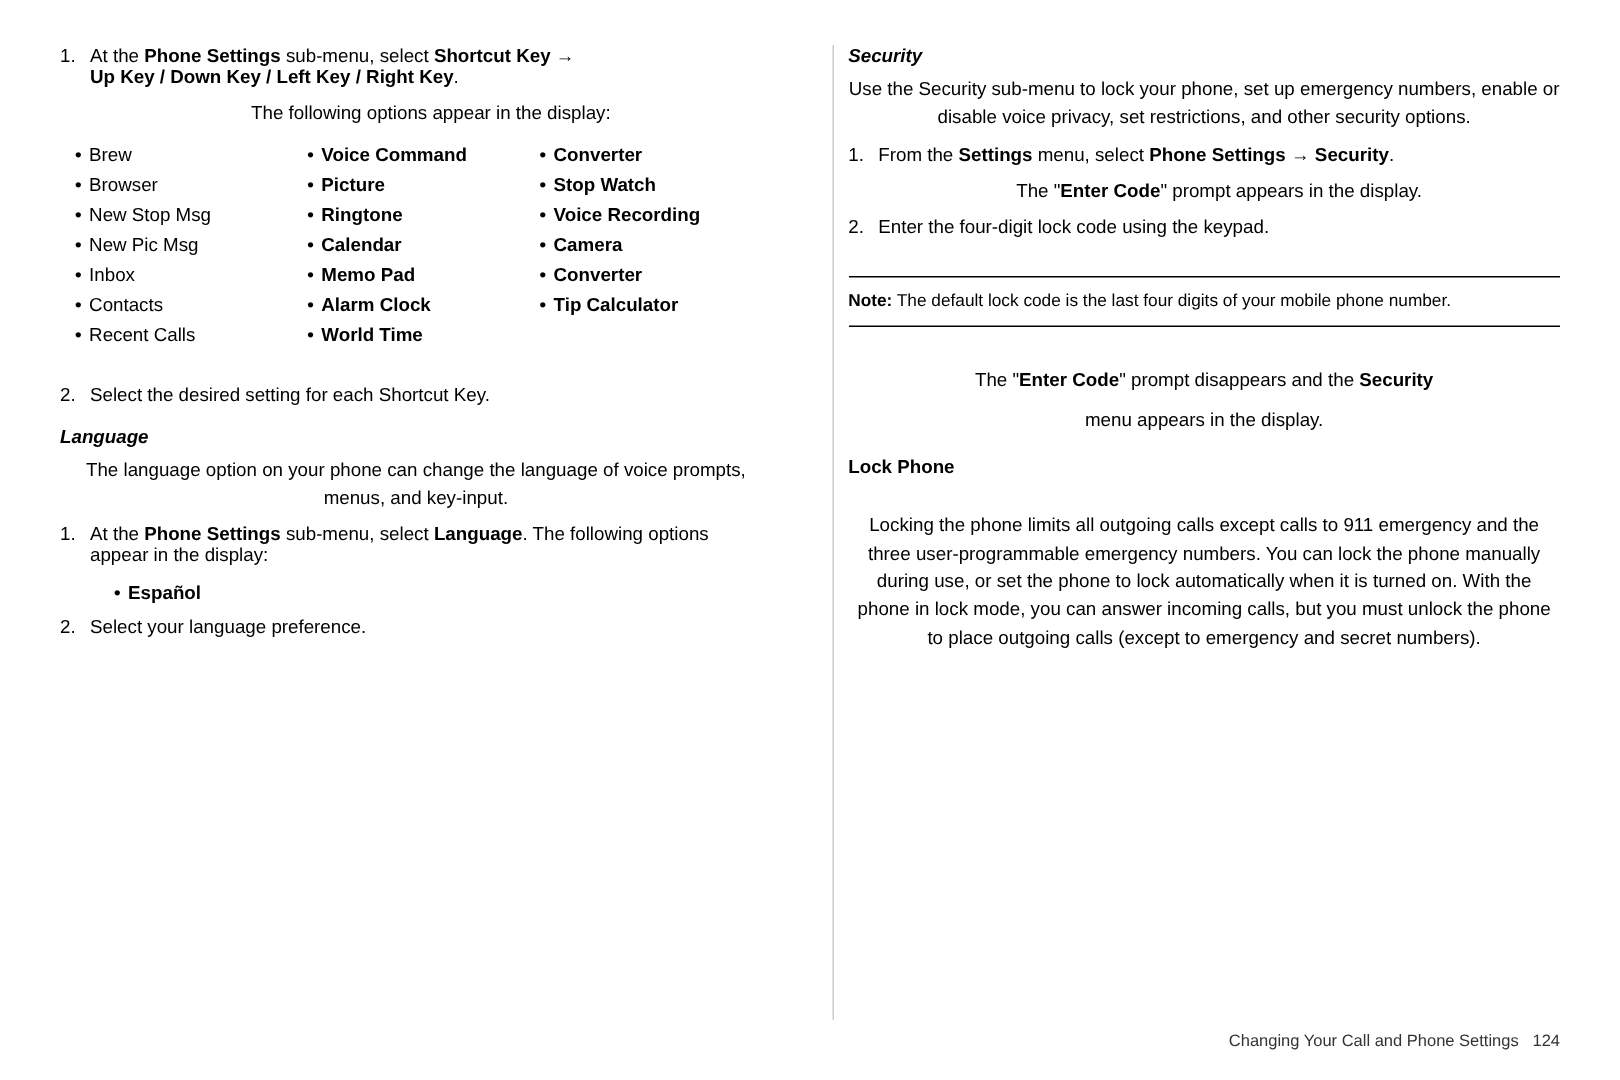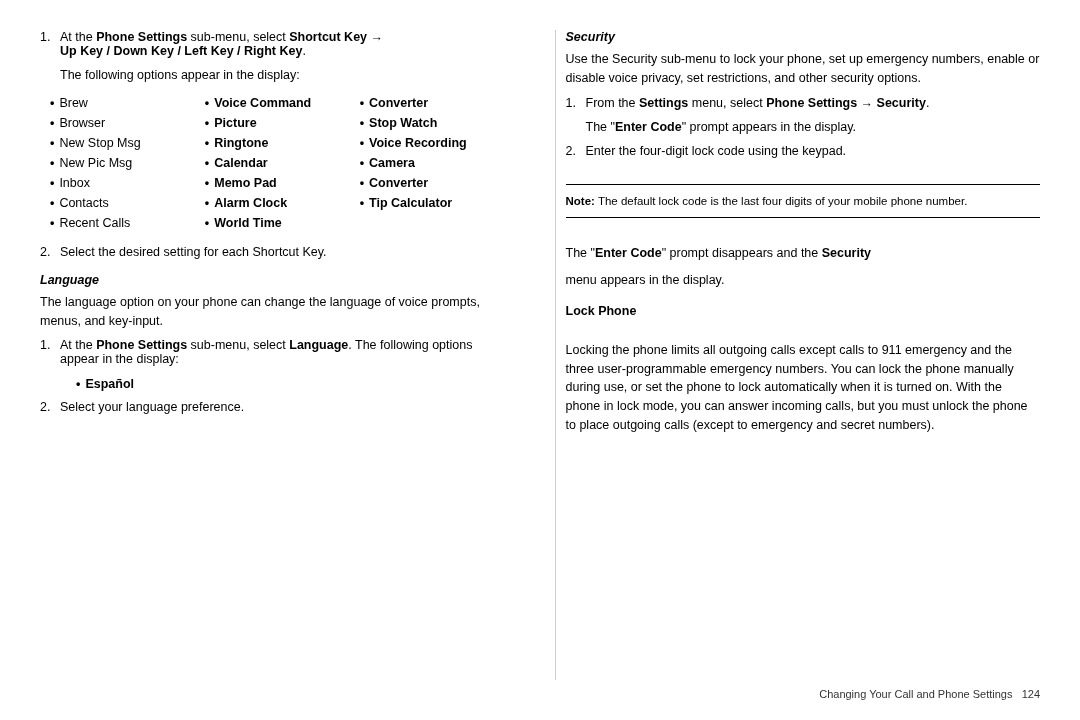--- a/index.html
+++ b/index.html
@@ -27,28 +27,28 @@
     .left-col {
       flex: 1;
       padding-right: 10px;
     }
     .right-col {
       flex: 1;
       padding-left: 10px;
       border-left: 1px solid #ccc;
     }
     .section { margin-bottom: 14px; }
-    p { line-height: 1.5; margin-bottom: 8px; }
+    p { line-height: 1.5; margin-bottom: 8px; text-align: center; }
     .numbered-item { display: flex; gap: 6px; margin-bottom: 8px; }
     .numbered-item .num { font-weight: normal; min-width: 14px; }
     .bullet-grid {
       display: grid;
       grid-template-columns: 1fr 1fr 1fr;
       gap: 2px 0;
-      margin: 8px 0 12px 10px;
+      margin: 8px 0 23px 10px;
     }
     .bullet-item {
       display: flex;
       align-items: flex-start;
       gap: 5px;
       line-height: 1.6;
     }
     .bullet-item::before {
       content: '•';
       font-weight: bold;

